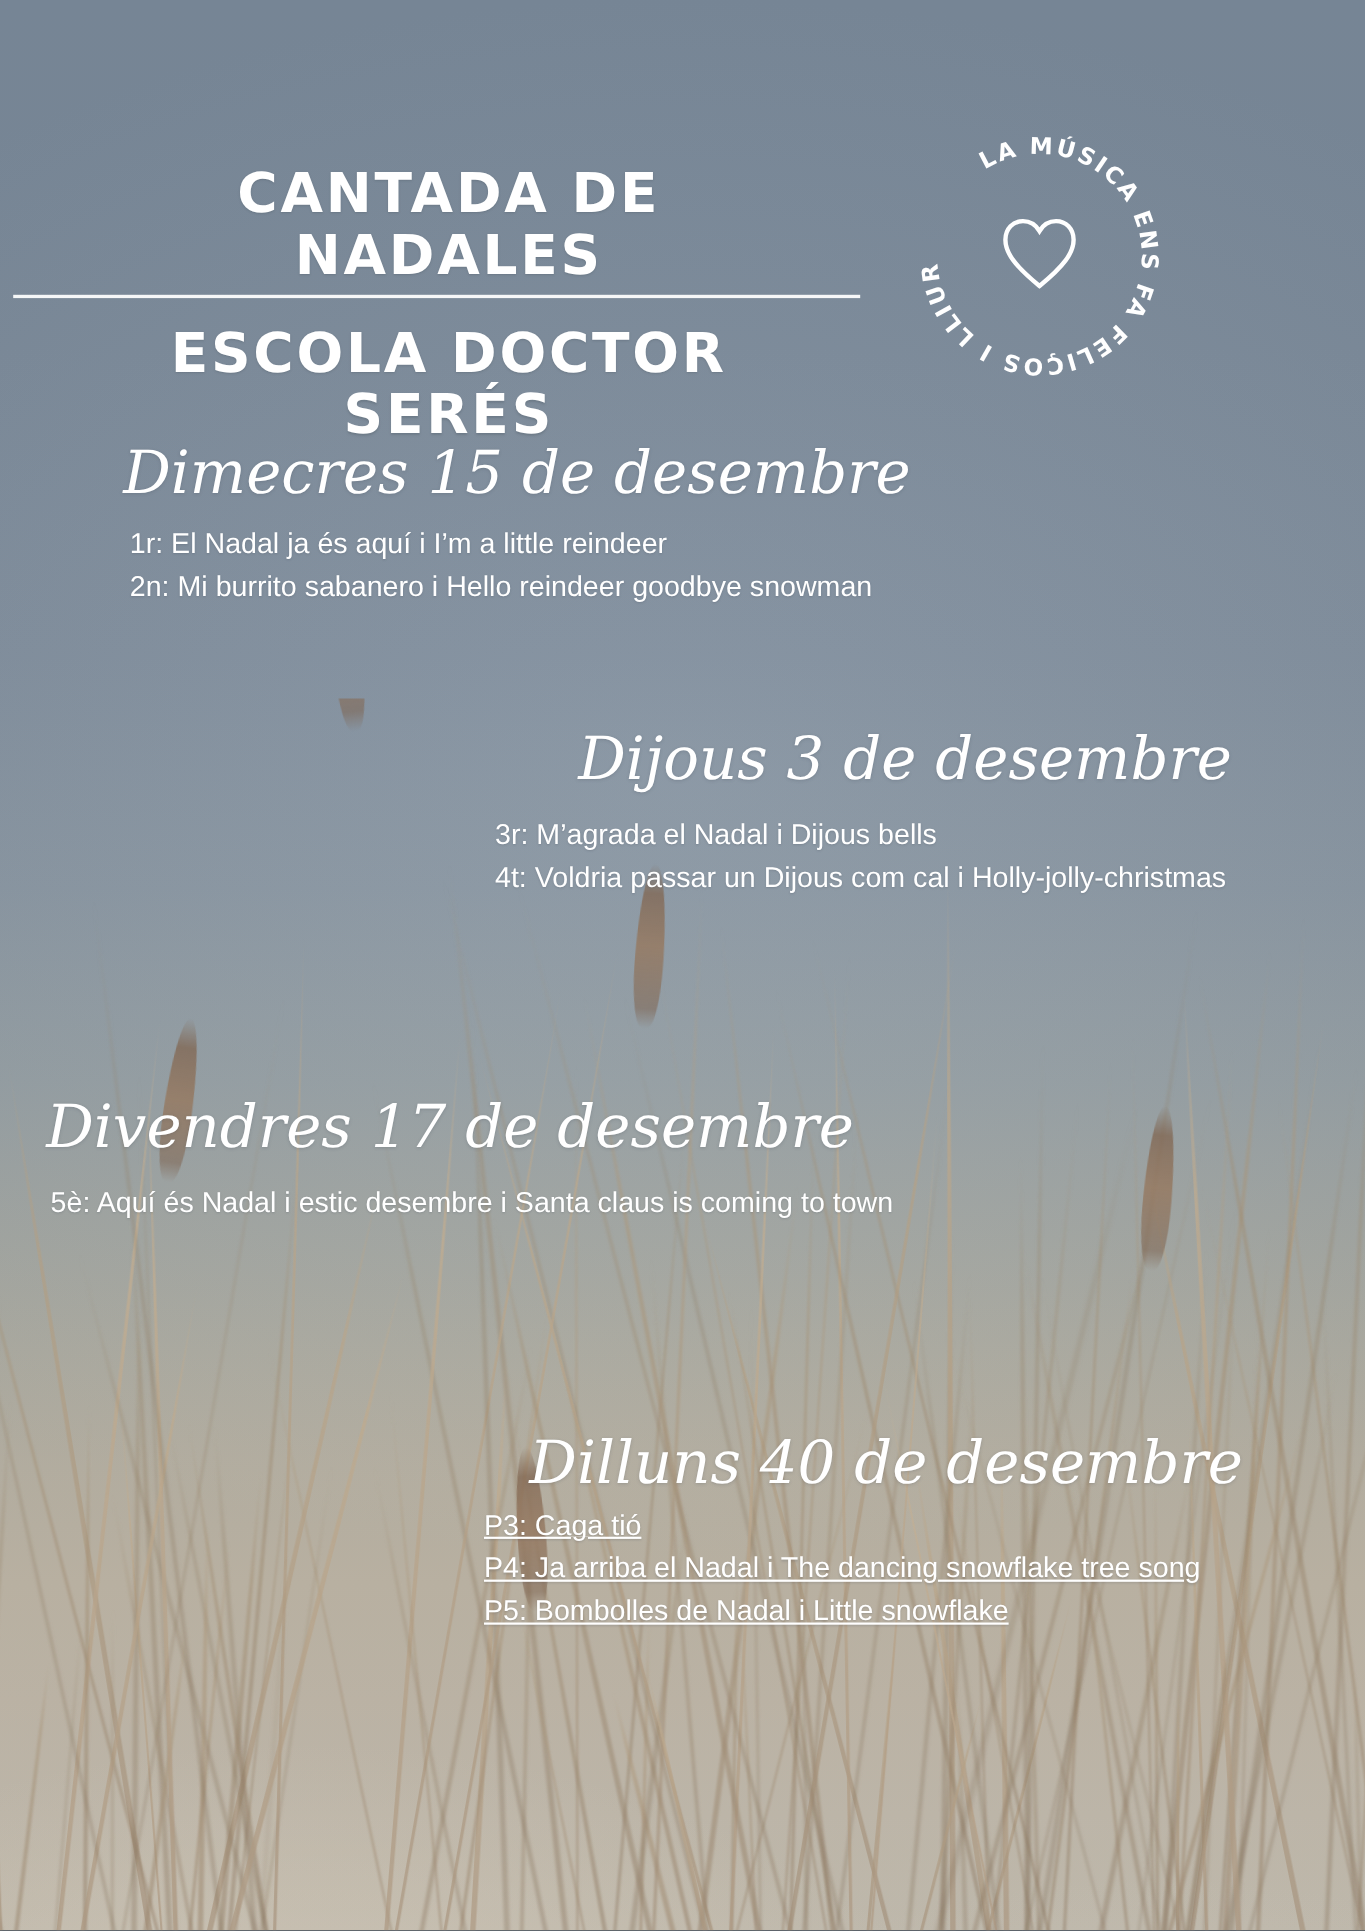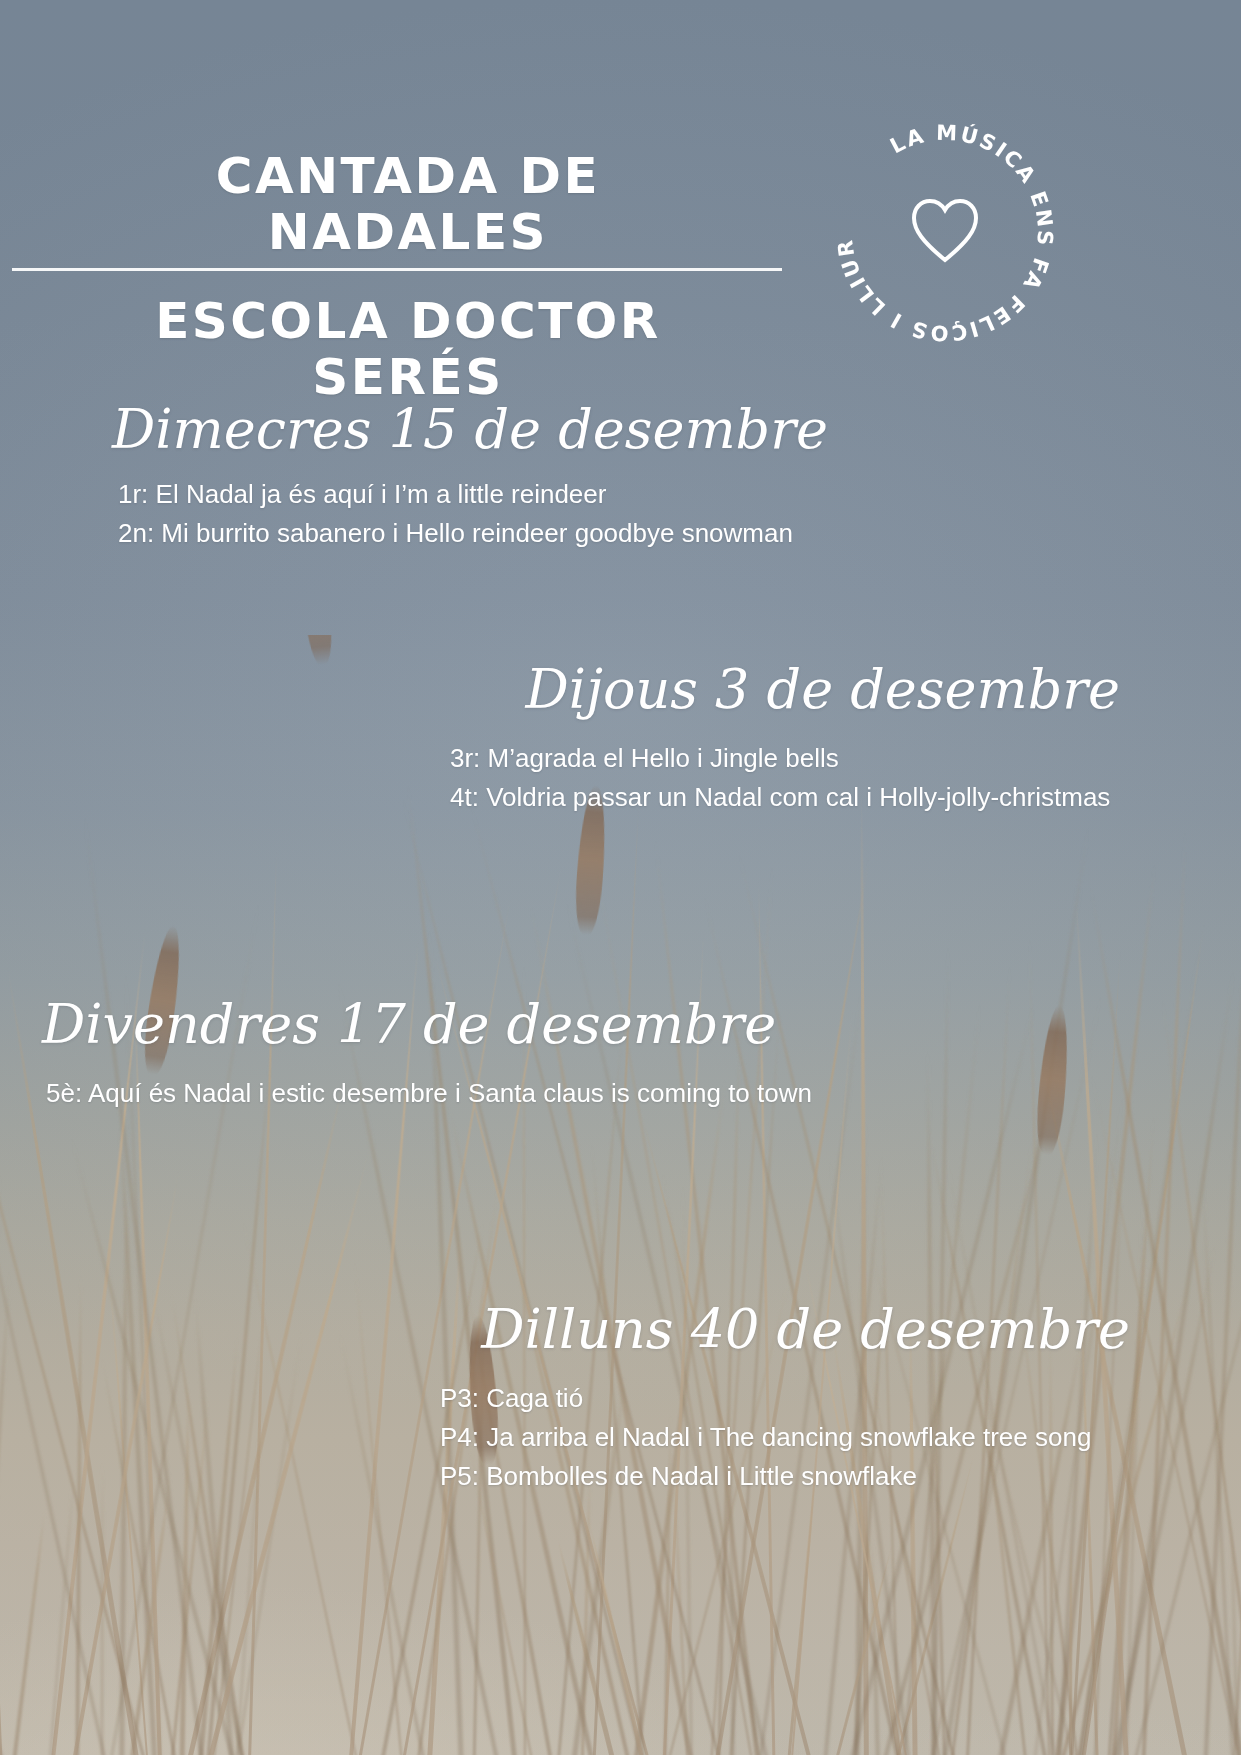--- a/index.html
+++ b/index.html
@@ -149,21 +149,21 @@
 
   .day-2 { top: 660px; left: 440px; width: 680px; text-align: left; }
   .day-2 .day-title { text-align: right; }
   .day-2 .day-items { margin-left: 10px; margin-top: 20px; }
 
   .day-3 { top: 995px; left: 42px; width: 1000px; }
   .day-3 .day-items { margin-left: 4px; margin-top: 20px; }
 
   .day-4 { top: 1300px; left: 430px; width: 700px; }
   .day-4 .day-title { text-align: right; }
-  .day-4 .day-items { margin-left: 10px; margin-top: 20px; }
+  .day-4 .day-items { margin-left: 10px; margin-top: 8px; text-decoration: underline; }
 </style>
 </head>
 <body>
 
 <div class="poster">
 
   <div class="bg-sky"></div>
   <div class="bg-haze"></div>
   <div class="grass-layer" id="grass-layer">
       <div class="blade" style="left: 153.945px; width: 4.95703px; height: 710.52px; transform: rotate(-3.07deg); background: linear-gradient(rgba(162, 144, 117, 0) 0%, rgba(152, 132, 104, 0.39) 22%, rgba(132, 112, 90, 0.37) 100%); filter: blur(1.41px);"></div>
@@ -344,22 +344,22 @@
     <div class="day-title">Dimecres 15 de desembre</div>
     <div class="day-items">
       <div class="day-item">1r: El Nadal ja és aquí i I’m a little reindeer</div>
       <div class="day-item">2n: Mi burrito sabanero i Hello reindeer goodbye snowman</div>
     </div>
   </div>
 
   <div class="day day-2">
     <div class="day-title">Dijous 3 de desembre</div>
     <div class="day-items">
-      <div class="day-item">3r: M’agrada el Hello i Jingle bells</div>
-      <div class="day-item">4t: Voldria passar un Nadal com cal i Holly-jolly-christmas</div>
+      <div class="day-item">3r: M’agrada el Nadal i Dijous bells</div>
+      <div class="day-item">4t: Voldria passar un Dijous com cal i Holly-jolly-christmas</div>
     </div>
   </div>
 
   <div class="day day-3">
     <div class="day-title">Divendres 17 de desembre</div>
     <div class="day-items">
       <div class="day-item">5è: Aquí és Nadal i estic desembre i Santa claus is coming to town</div>
     </div>
   </div>
 

